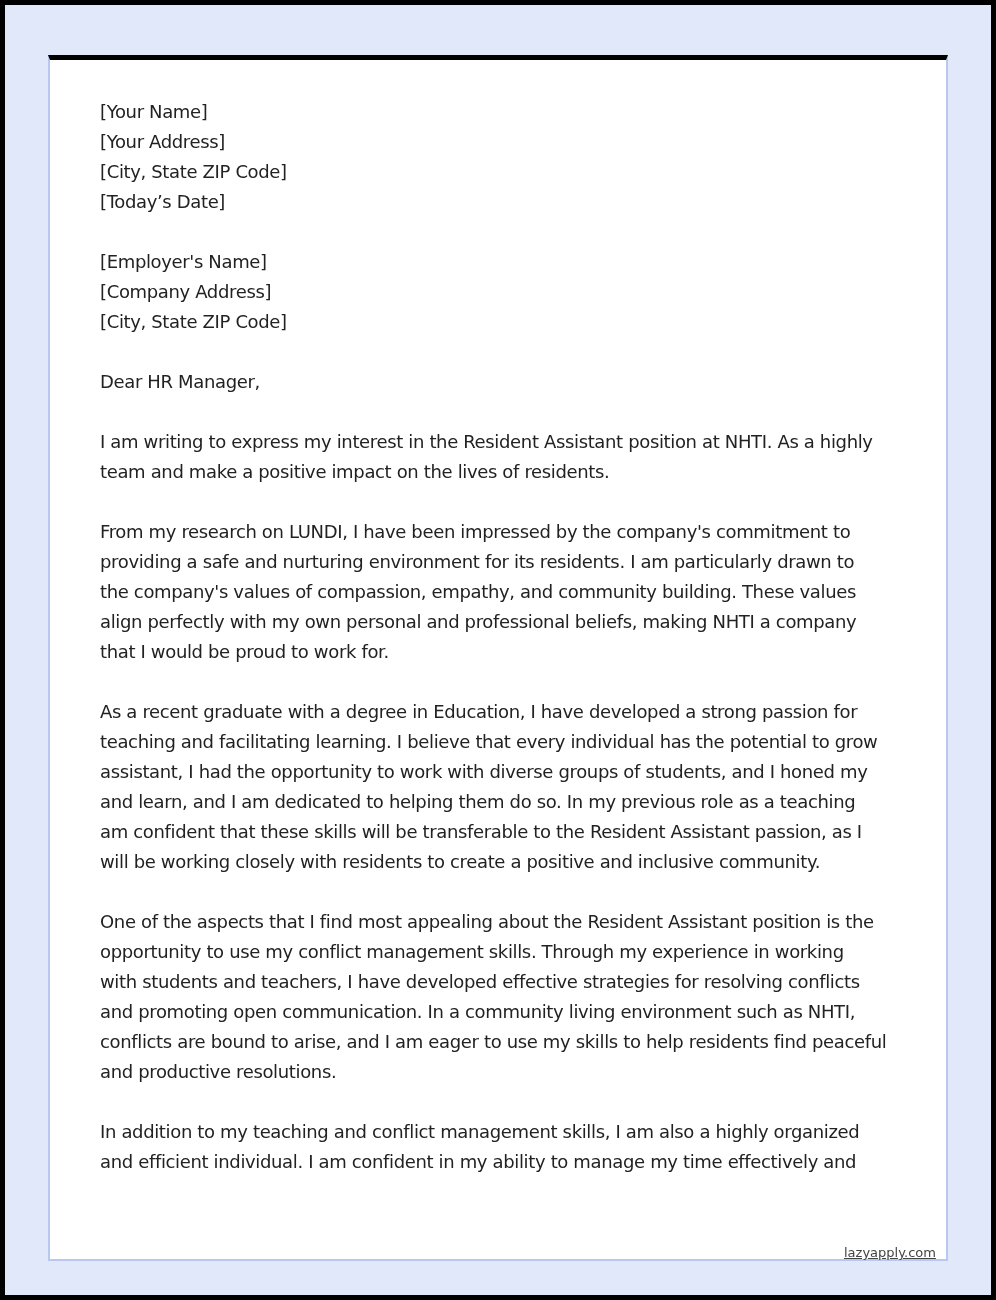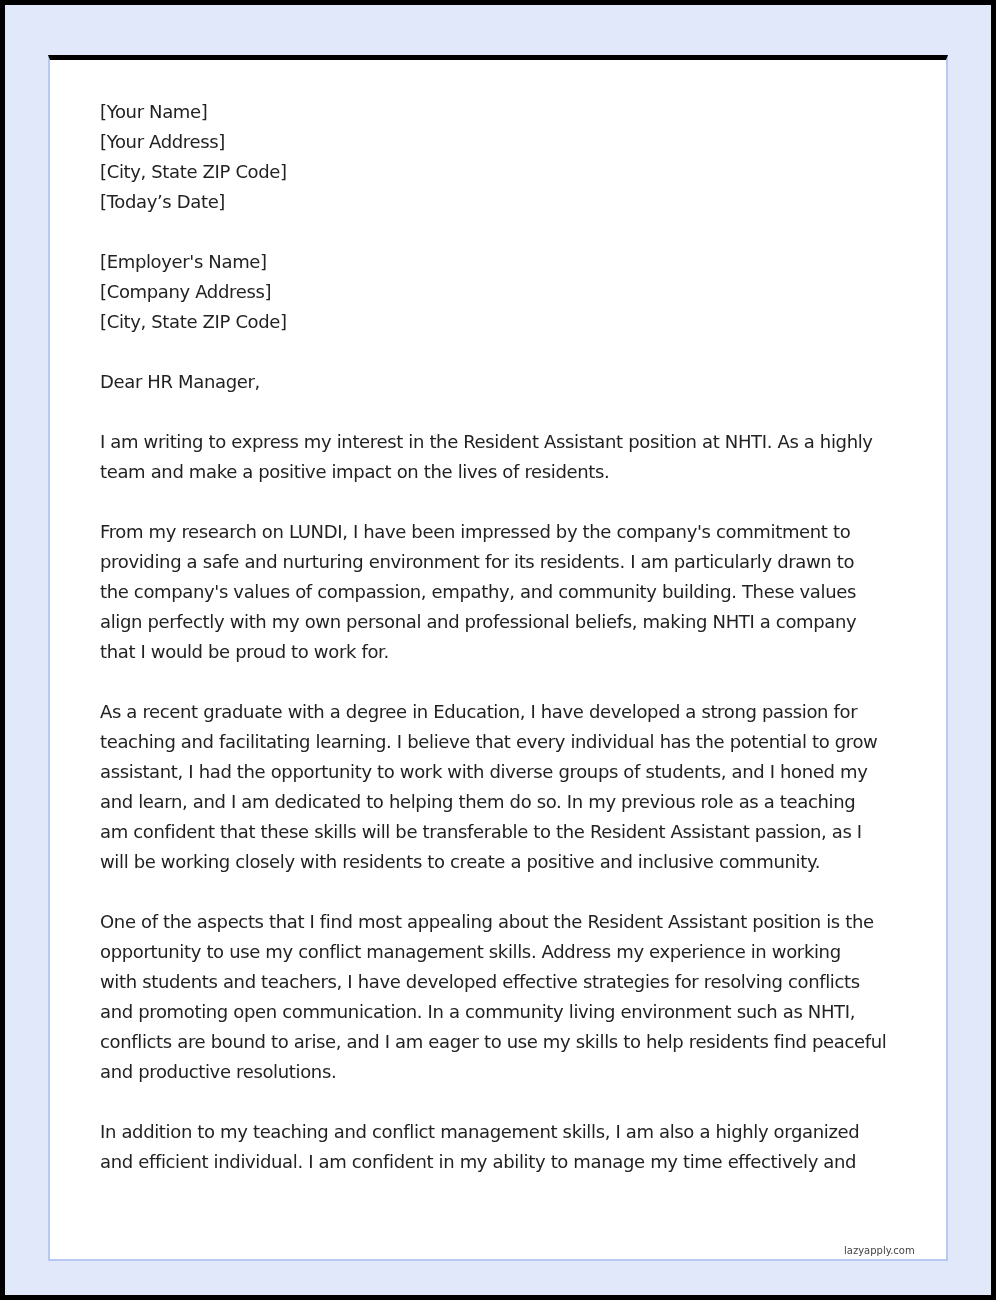--- a/index.html
+++ b/index.html
@@ -27,22 +27,23 @@
     position: absolute; left: 43px; top: 50px; width: 900px; height: 1206px;
     background: #fff;
     border-top: 5px solid #000;
     border-left: 2px solid #b7c9f0;
     border-right: 2px solid #b7c9f0;
     border-bottom: 2px solid #b7c9f0;
     box-sizing: border-box;
   }
   .watermark {
     position: absolute; left: 844px; top: 1245px;
-    font-size: 10px; color: #444; z-index: 3;
+    font-size: 13px; color: #444; z-index: 3;
     font-family: "DejaVu Sans", sans-serif;
+    text-decoration: underline;
   }
   .letter {
     position: absolute; left: 100px; top: 97px; width: 800px;
     font-family: "DejaVu Sans", sans-serif;
     font-size: 18px; line-height: 30px; color: #222;
     z-index: 2;
     letter-spacing: -0.35px;
   }
   .line { display:block; white-space: nowrap; }
   .para { margin: 0 0 30px 0; }
@@ -87,21 +88,21 @@
   <div class="para">
     <span class="line">As a recent graduate with a degree in Education, I have developed a strong passion for</span>
     <span class="line">teaching and facilitating learning. I believe that every individual has the potential to grow</span>
     <span class="line">assistant, I had the opportunity to work with diverse groups of students, and I honed my</span>
     <span class="line">and learn, and I am dedicated to helping them do so. In my previous role as a teaching</span>
     <span class="line">am confident that these skills will be transferable to the Resident Assistant passion, as I</span>
     <span class="line">will be working closely with residents to create a positive and inclusive community.</span>
   </div>
   <div class="para">
     <span class="line">One of the aspects that I find most appealing about the Resident Assistant position is the</span>
-    <span class="line">opportunity to use my conflict management skills. Address my experience in working</span>
+    <span class="line">opportunity to use my conflict management skills. Through my experience in working</span>
     <span class="line">with students and teachers, I have developed effective strategies for resolving conflicts</span>
     <span class="line">and promoting open communication. In a community living environment such as NHTI,</span>
     <span class="line">conflicts are bound to arise, and I am eager to use my skills to help residents find peaceful</span>
     <span class="line">and productive resolutions.</span>
   </div>
   <div class="para">
     <span class="line">In addition to my teaching and conflict management skills, I am also a highly organized</span>
     <span class="line">and efficient individual. I am confident in my ability to manage my time effectively and</span>
   </div>
 </div>

